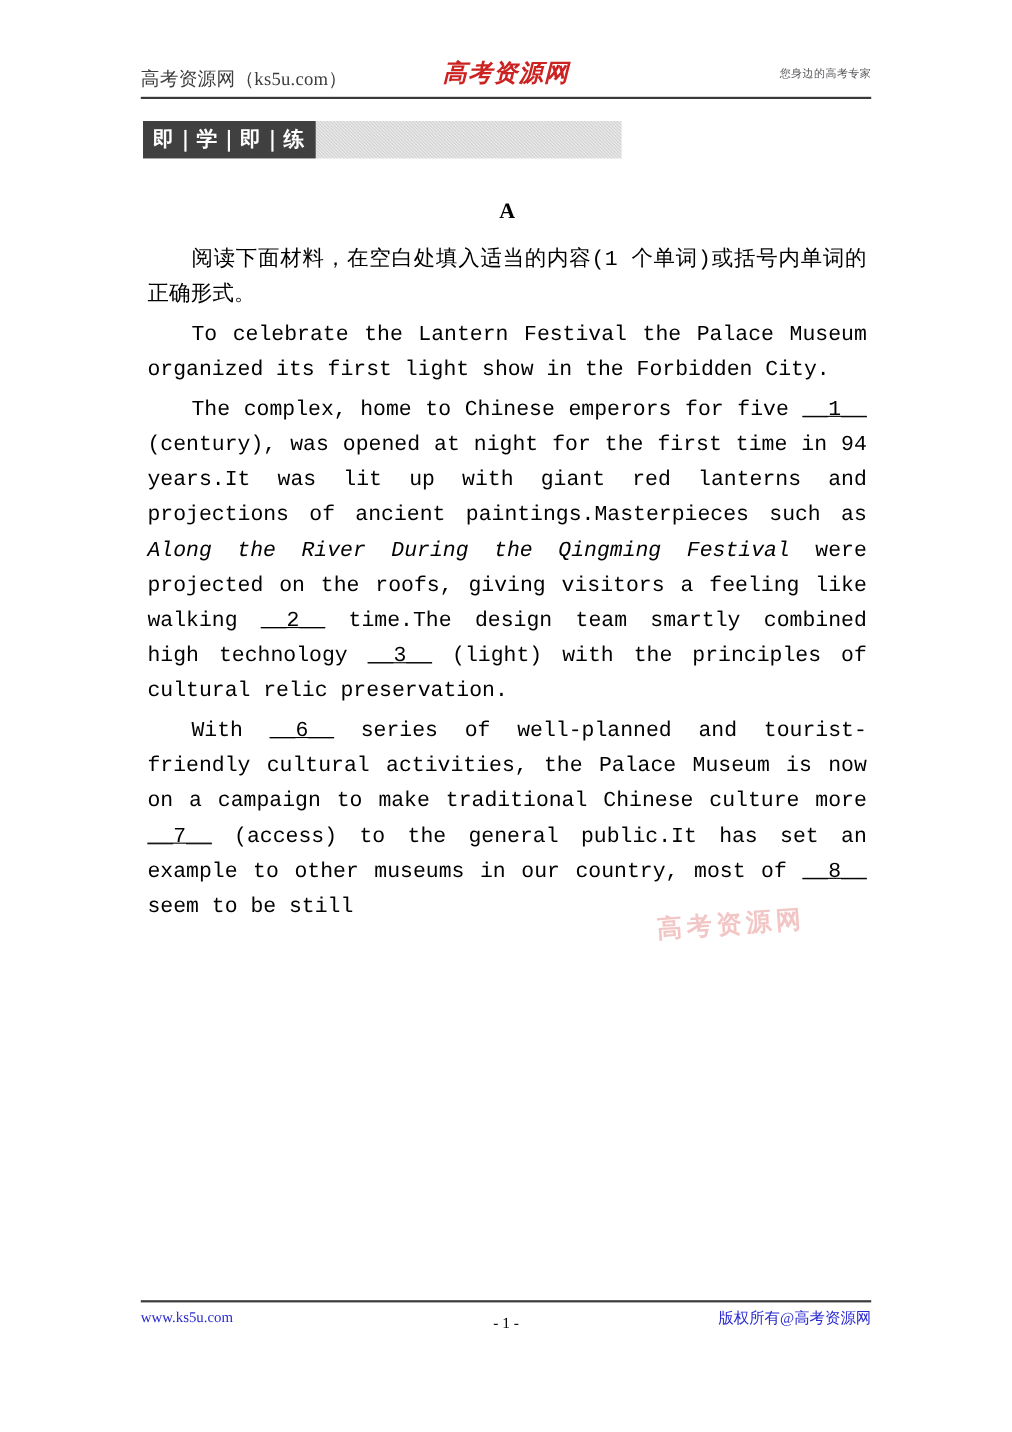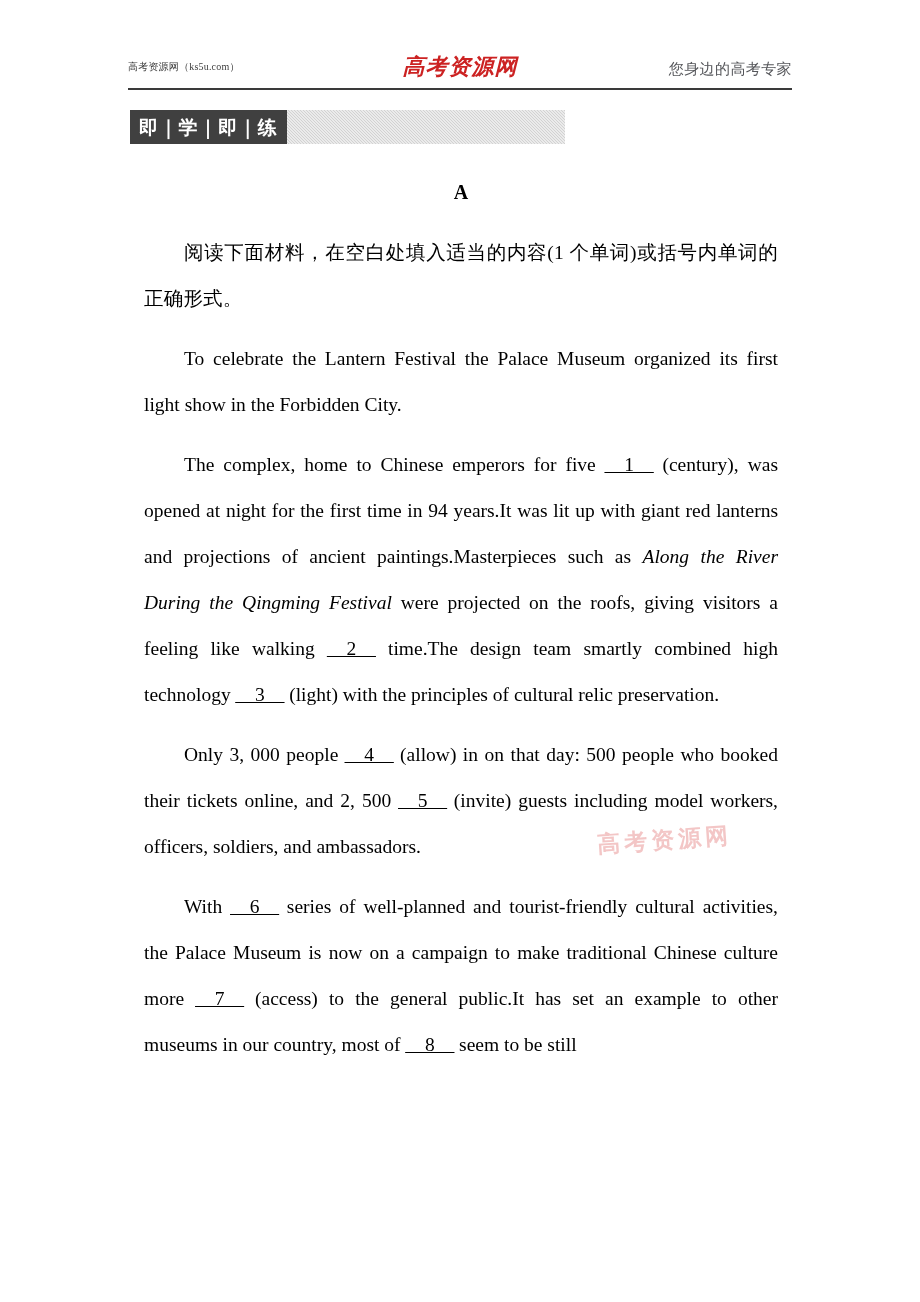--- a/index.html
+++ b/index.html
@@ -37,21 +37,21 @@
     top: 38px;
     width: 664px;
     height: 0;
     border-top: 2px solid #3a3a3a;
   }
   .header-left {
     position: absolute;
     left: 0;
     top: 10px;
     font-family: "Liberation Serif", "DejaVu Serif", serif;
-    font-size: 10px;
+    font-size: 17px;
     color: #3d3d3d;
     letter-spacing: 0.2px;
     white-space: nowrap;
   }
   .header-logo {
     position: absolute;
     left: 50%;
     top: 2px;
     transform: translateX(-50%);
     font-family: "DejaVu Serif", serif;
@@ -60,21 +60,21 @@
     color: #cc2222;
     letter-spacing: 1px;
     white-space: nowrap;
     font-style: italic;
   }
   .header-right {
     position: absolute;
     right: 0;
     top: 10px;
     font-family: Liberation Serif, serif;
-    font-size: 15px;
+    font-size: 10px;
     color: #55565a;
     letter-spacing: 0.4px;
     white-space: nowrap;
   }
 
   
   .banner {
     position: absolute;
     left: 130px;
     top: 110px;
@@ -128,27 +128,27 @@
 
   .source-line {
     text-align: center;
     font-size: 19.5px;
     line-height: 50px;
     margin: 0;
     font-family: "Liberation Serif", "DejaVu Serif", serif;
   }
 
   .para {
-    margin: 14px;
+    margin: 4px;
     font-size: 19.5px;
-    line-height: 46px;
+    line-height: 32px;
     text-align: justify;
     text-align-last: left;
     text-justify: inter-word;
-    font-family: Liberation Serif, serif;
+    font-family: Liberation Mono, monospace;
   }
   .para.indent {
     text-indent: 40px;
   }
   .para.cn {
     font-size: 19.5px;
     letter-spacing: 0.2px;
   }
 
   .blank {
@@ -242,22 +242,27 @@
   <div class="content">
 
     <div class="section-letter">A</div>
 
 
     <p class="para cn indent">阅读下面材料，在空白处填入适当的内容(1 个单词)或括号内单词的正确形式。</p>
 
     <div id="paragraph-host">
         <p class="para indent"><span>To celebrate the Lantern Festival the Palace Museum organized its first light show in the Forbidden City.</span></p>
         <p class="para indent"><span>The complex, home to Chinese emperors for five </span><span class="blank">__1__</span><span> (century), was opened at night for the first time in 94 years.It was lit up with giant red lanterns and projections of ancient paintings.Masterpieces such as </span><span class="ital">Along the River During the Qingming Festival</span><span> were projected on the roofs, giving visitors a feeling like walking </span><span class="blank">__2__</span><span> time.The design team smartly combined high technology </span><span class="blank">__3__</span><span> (light) with the principles of cultural relic preservation.</span></p>
-        <p class="para indent"><span>Only 3, 000 people </span><span class="blank">__4__</span><span> (allow) in on that day: 500 people who booked their tickets online, and 2, 500 </span><span class="blank">__5__</span><span> (invite) guests including model workers, officers, soldiers, and ambassadors.</span></p>
         <p class="para indent"><span>With </span><span class="blank">__6__</span><span> series of well-planned and tourist-friendly cultural activities, the Palace Museum is now on a campaign to make traditional Chinese culture more </span><span class="blank">__7__</span><span> (access) to the general public.It has set an example to other museums in our country, most of </span><span class="blank">__8__</span><span> seem to be still</span></p>
       </div>
 
   </div>
 
   <div class="watermark">高考资源网</div>
 
+  <div class="footer">
+    <div class="footer-rule"></div>
+    <div class="footer-left">www.ks5u.com</div>
+    <div class="footer-center">- 1 -</div>
+    <div class="footer-right">版权所有@高考资源网</div>
+  </div>
 
 </div>
 
 </body></html>

